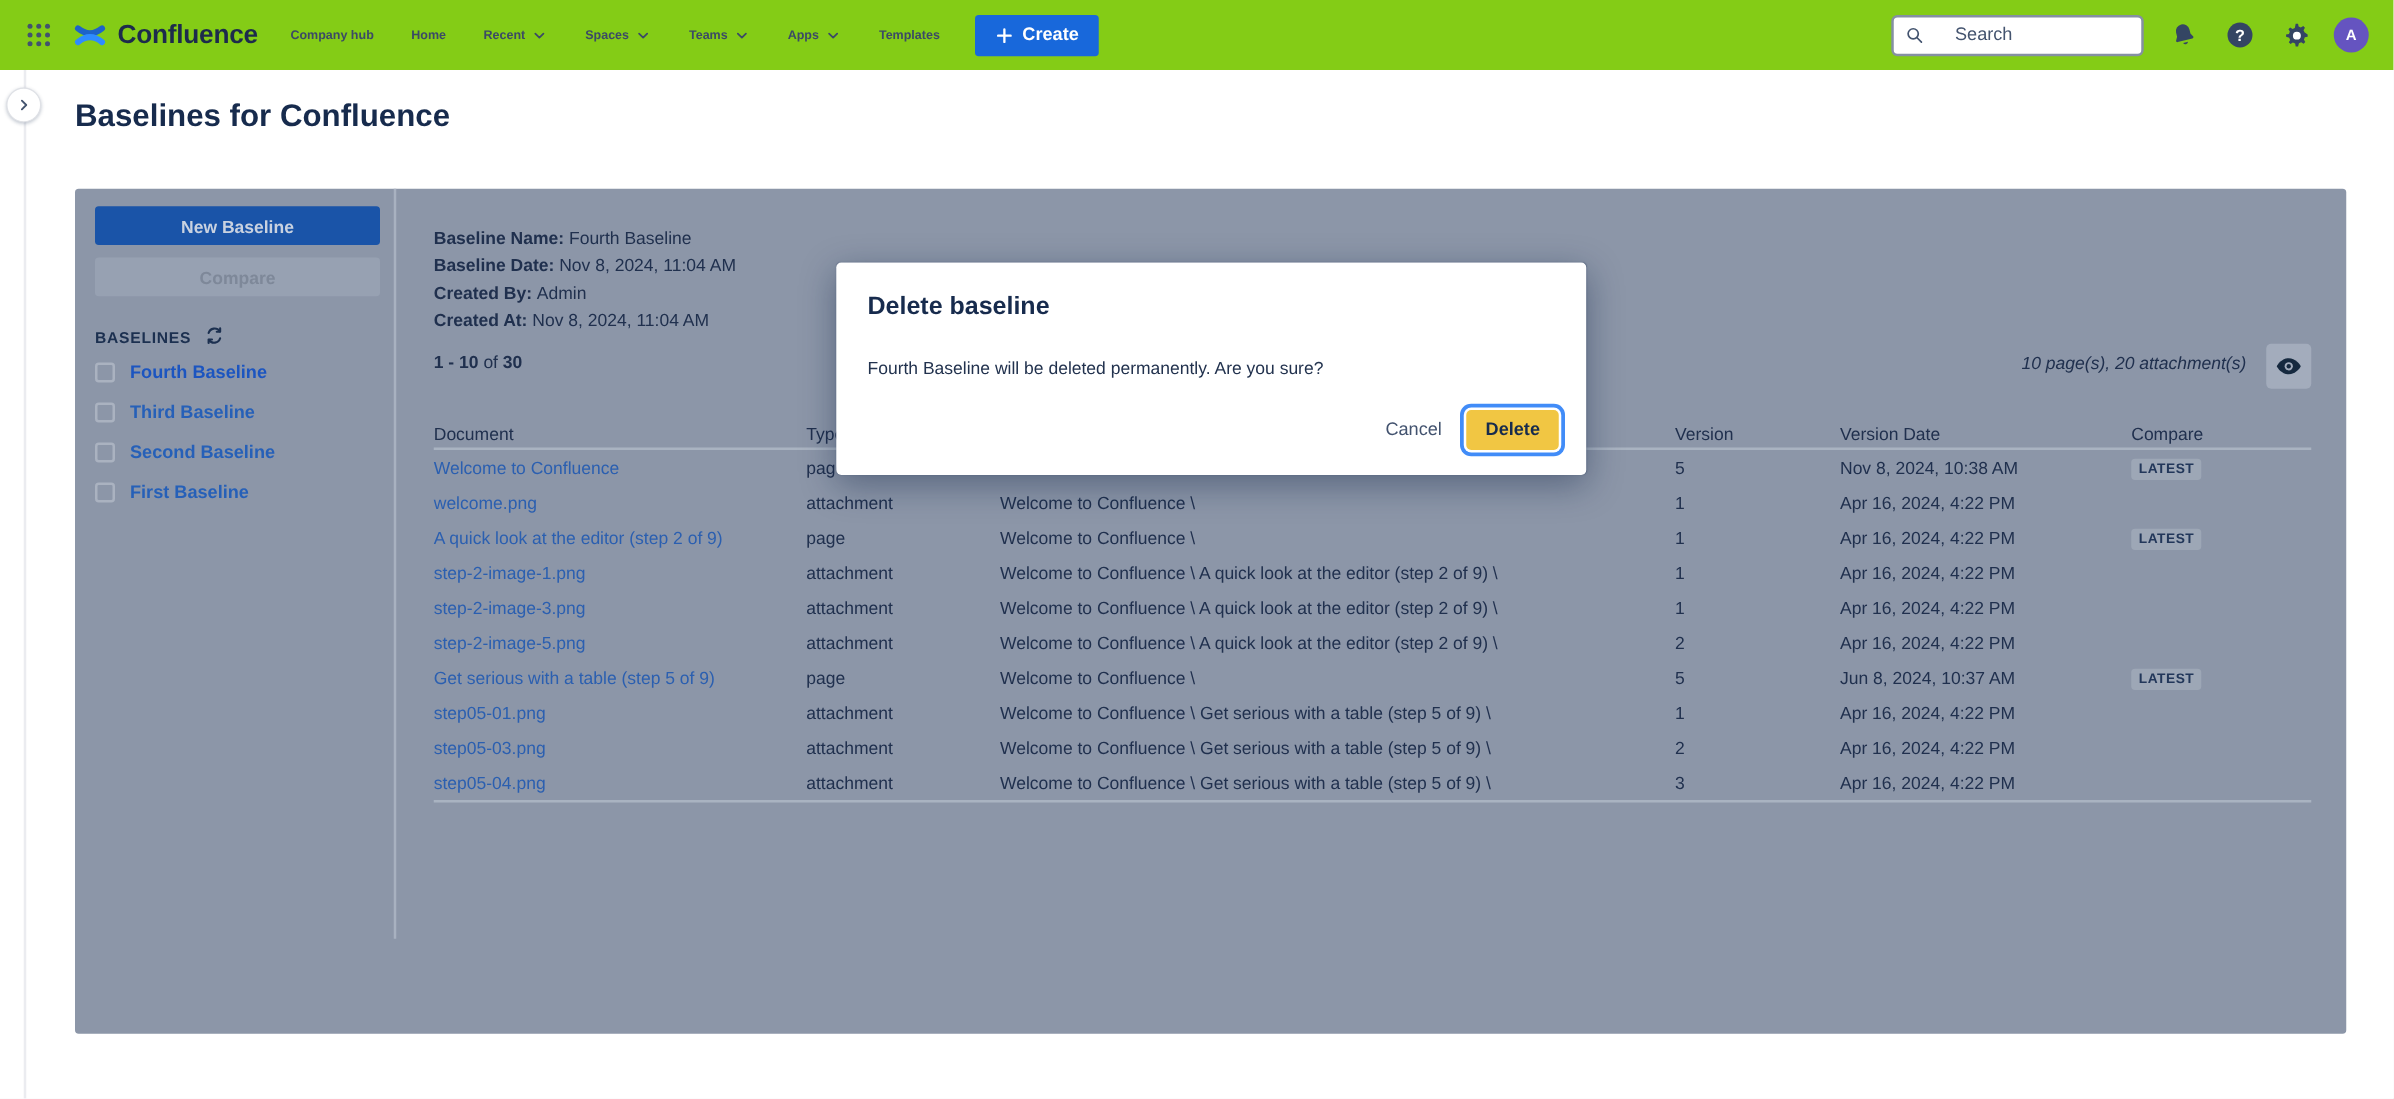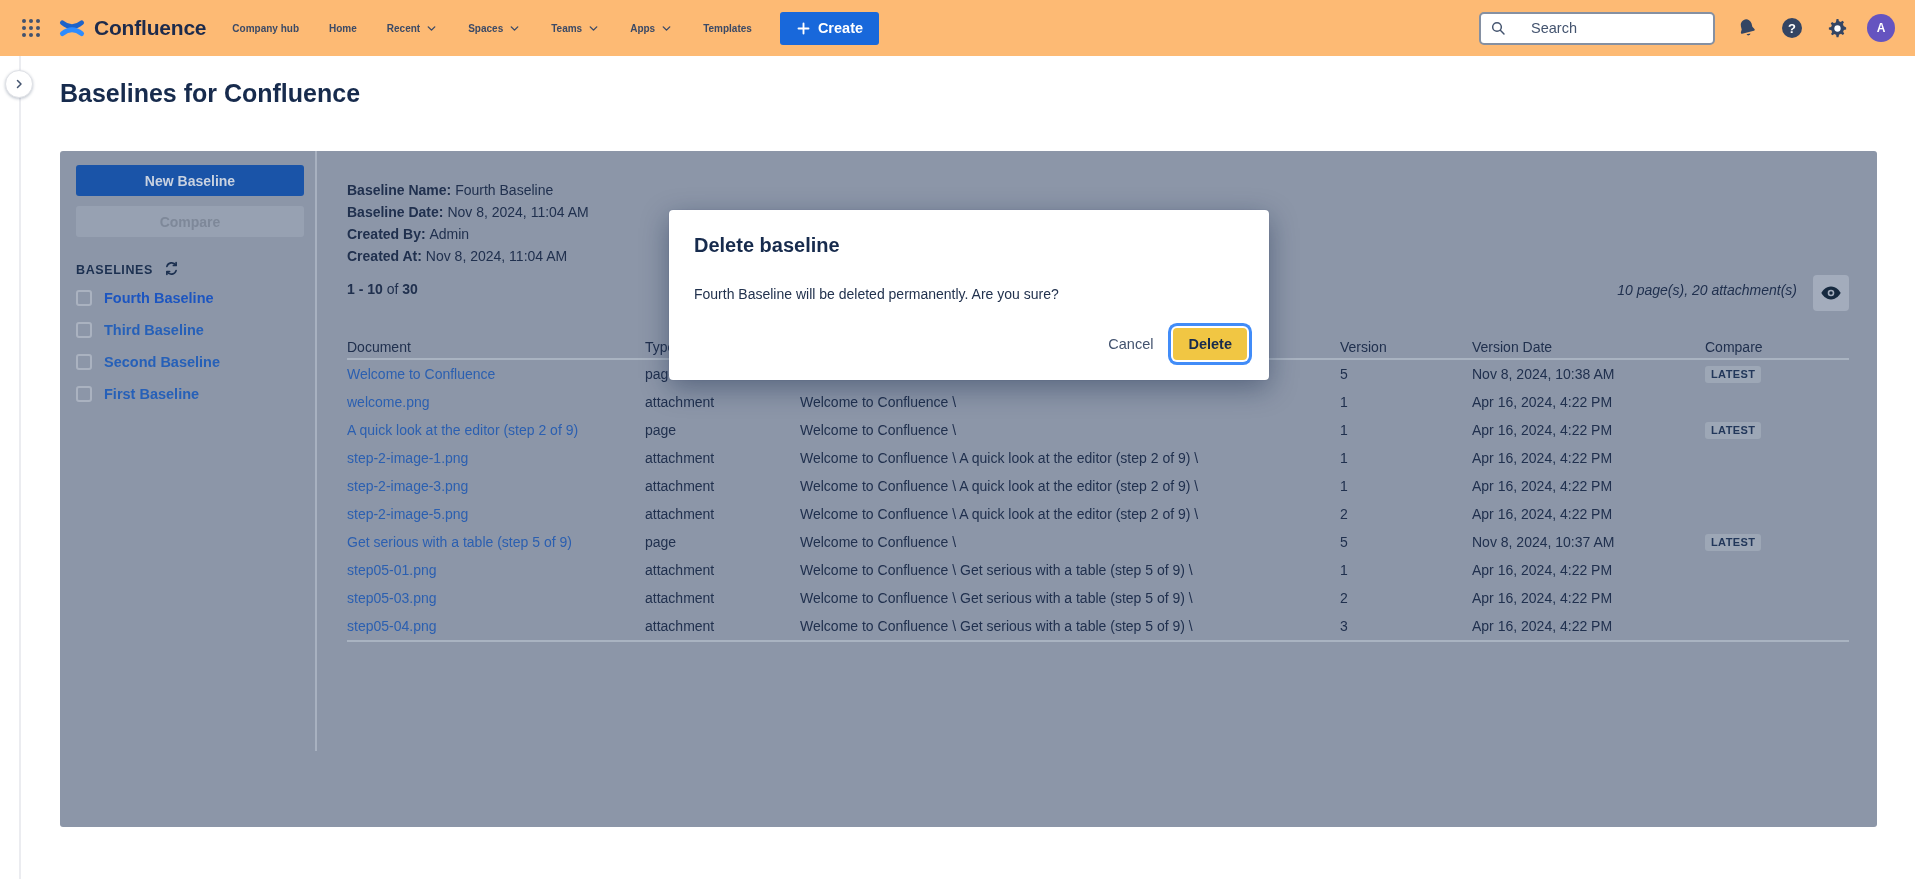--- a/index.html
+++ b/index.html
@@ -1,30 +1,30 @@
 <!DOCTYPE html>
 <html><head>
 <meta charset="utf-8">
 <style>
   * { margin:0; padding:0; box-sizing:border-box; font-family:"Liberation Sans", sans-serif; }
   html,body { background:#ffffff; }
   #app { position:relative; width:1915px; height:879px; background:#fff; overflow:hidden; }
 
   
-  .navbar { position:absolute; top:0; left:0; width:1915px; height:56px; background:#fdba74;
+  .navbar { position:absolute; top:0; left:0; width:1915px; height:56px; background:#84cc16;
             display:flex; align-items:center; padding:0 20px; }
   .appswitcher { width:22px; height:22px; display:flex; align-items:center; justify-content:center; cursor:pointer; }
   .logo-wrap { display:flex; align-items:center; gap:8px; margin-left:16px; cursor:pointer; }
   .logo-text { font-size:21px; font-weight:700; color:#1D2B4C; letter-spacing:-0.2px; }
   .nav-items { display:flex; align-items:center; gap:30px; margin-left:26px; }
   .nav-item { display:flex; align-items:center; gap:5px; font-size:10px; font-weight:600; color:#3B4A66; cursor:pointer; white-space:nowrap; }
   .create-btn { margin-left:28px; display:flex; align-items:center; gap:7px; background:#1868DB; color:#fff;
                 border:none; border-radius:3px; padding:16px 16px; height:33px; font-size:14.5px; font-weight:600; cursor:pointer; }
   .nav-spacer { flex:1; }
-  .search-box { display:flex; align-items:center; gap:25px; width:236px; height:33px; border:2px solid #8590A2;
+  .search-box { display:flex; align-items:center; gap:25px; width:202px; height:33px; border:2px solid #8590A2;
                 border-radius:5px; padding:0 9px; background:#fff; }
   .search-box input { border:none; outline:none; width:140px; font-size:14.5px; color:#44546F; background:transparent; }
   .search-box input::placeholder { color:#44546F; opacity:1; }
   .top-icon { margin-left:19px; width:26px; height:26px; display:flex; align-items:center; justify-content:center; cursor:pointer; }
   .avatar { margin-left:17px; width:28px; height:28px; border-radius:50%; background:#6554C0; color:#fff;
             font-size:12px; font-weight:700; display:flex; align-items:center; justify-content:center; cursor:pointer; }
 
   
   .rail-line { position:absolute; left:19px; top:56px; height:823px; width:2px; background:#EBECF0; }
   .collapse-btn { position:absolute; left:5px; top:70px; width:28px; height:28px; border-radius:50%; background:#fff;
@@ -297,21 +297,21 @@
             <div>Welcome to Confluence \ A quick look at the editor (step 2 of 9) \</div>
             <div>2</div>
             <div>Apr 16, 2024, 4:22 PM</div>
             <div></div>
           </div>
           <div class="t-row">
             <div><span class="doc-link">Get serious with a table (step 5 of 9)</span></div>
             <div>page</div>
             <div>Welcome to Confluence \</div>
             <div>5</div>
-            <div>Nov 8, 2024, 10:37 AM</div>
+            <div>Jun 8, 2024, 10:37 AM</div>
             <div><span class="latest-badge">LATEST</span></div>
           </div>
           <div class="t-row">
             <div><span class="doc-link">step05-01.png</span></div>
             <div>attachment</div>
             <div>Welcome to Confluence \ Get serious with a table (step 5 of 9) \</div>
             <div>1</div>
             <div>Apr 16, 2024, 4:22 PM</div>
             <div></div>
           </div>

